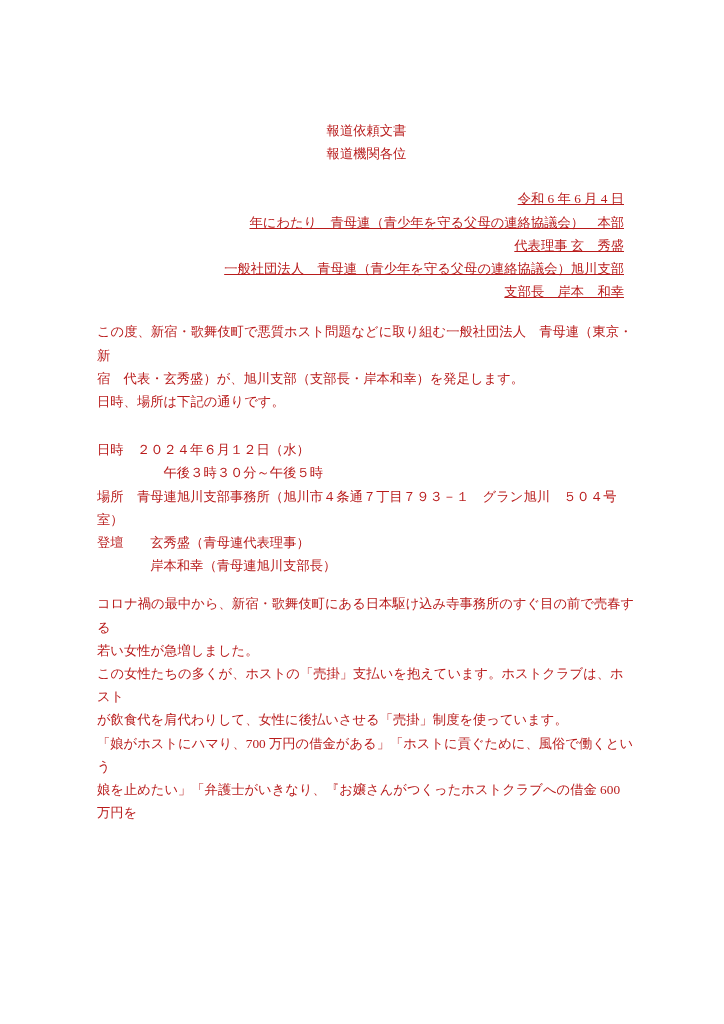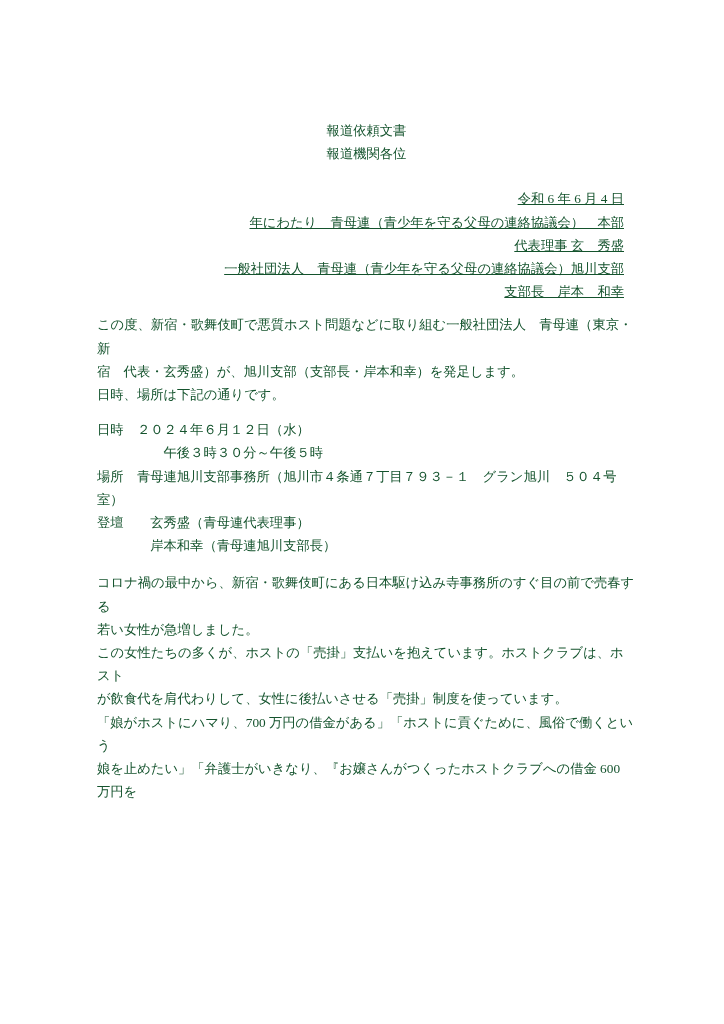--- a/index.html
+++ b/index.html
@@ -7,45 +7,46 @@
     padding: 0;
     background: #ffffff;
   }
   .page {
     position: relative;
     width: 724px;
     height: 1024px;
     background: #ffffff;
     overflow: hidden;
     font-family: "Liberation Serif", "DejaVu Serif", serif;
-    color: #14532d;
+    color: #b91c1c;
     font-size: 13.3px;
     line-height: 23.2px;
   }
   .content {
     padding: 119px 88px 0 97px;
   }
   .ln {
     white-space: pre-wrap;
     min-height: 23.2px;
   }
   .block-header {
     text-align: center;
   }
   .block-sender {
     margin-top: 22px;
     text-align: right;
     padding-right: 12px;
     text-decoration: underline;
   }
   .block-intro {
-    margin-top: 10px;
+    margin-top: 17px;
   }
   .block-event {
-    margin-top: 12px;
+    margin-top: 26px;
+    font-family: Liberation Mono, monospace;
   }
   .block-about {
     margin-top: 15px;
   }
   .block-background {
     margin-top: 14px;
   }
 </style>
 </head>
 <body>

